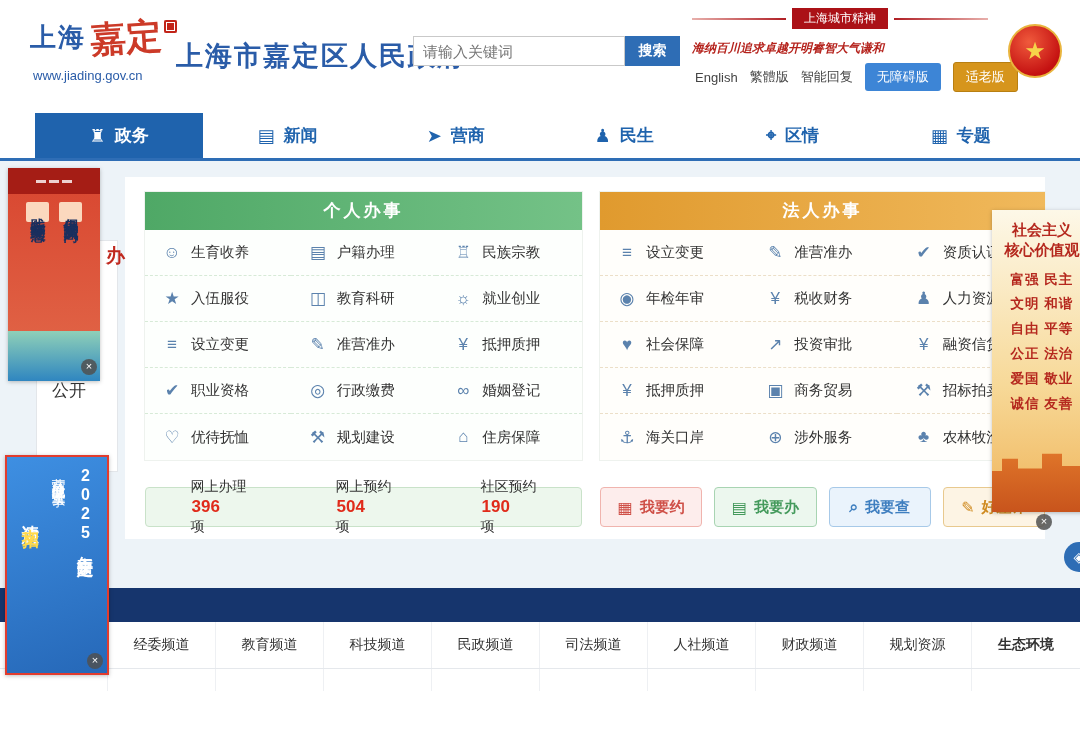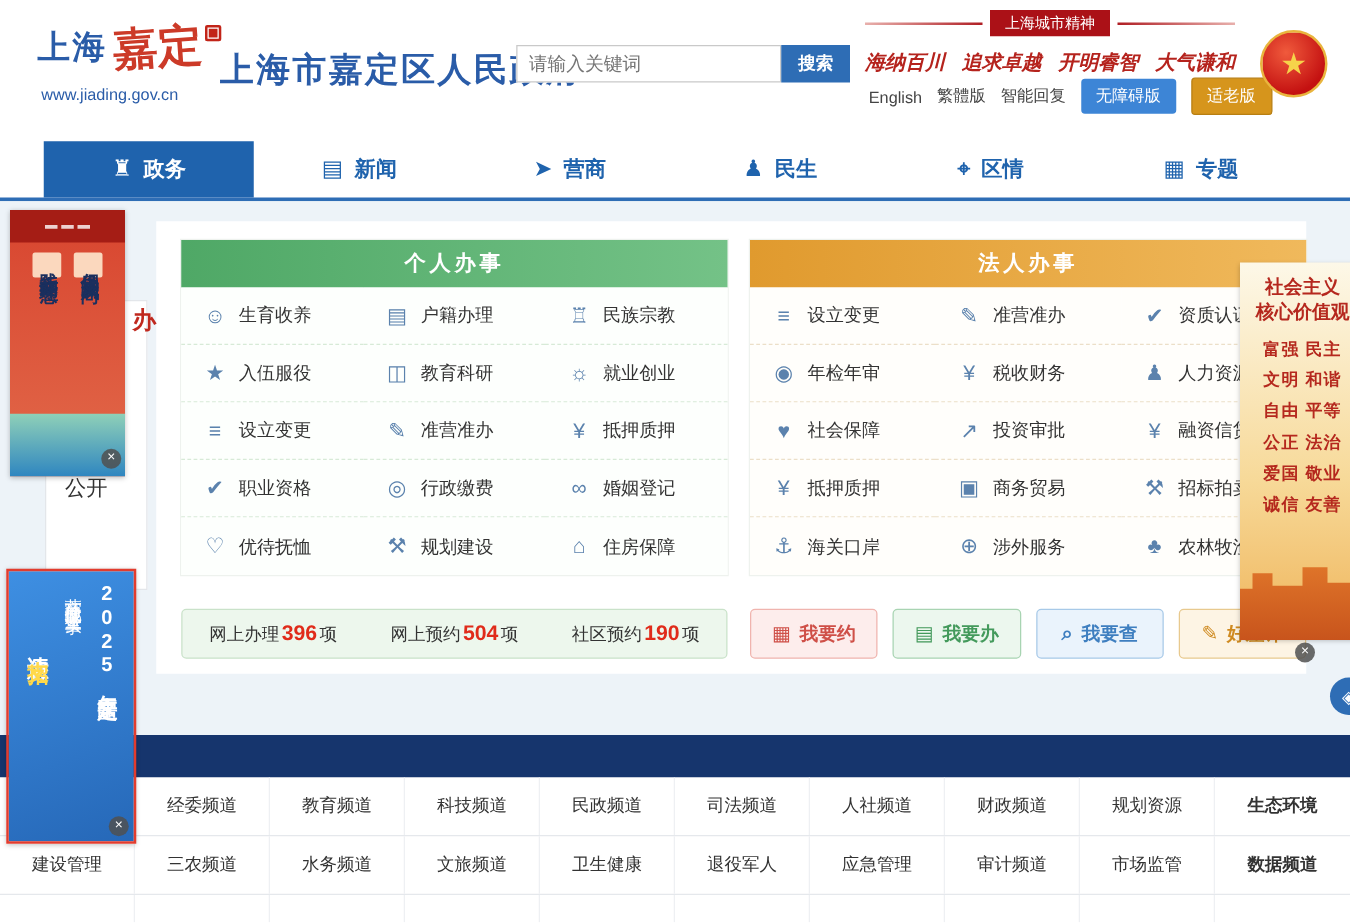--- a/index.html
+++ b/index.html
@@ -15,21 +15,21 @@
   .site-url { position:absolute; left:33px; top:68px; font-size:13px; color:#2a5ca8; }
   .site-title { position:absolute; left:176px; top:38px; font-size:27px; font-weight:bold; color:#2a5ca8; letter-spacing:2px; }
   .search { position:absolute; left:413px; top:36px; display:flex; }
   .search input { width:212px; height:30px; border:1px solid #c9c9c9; font-size:15px; padding:0 9px; color:#555; outline:none; }
   .search button { width:55px; height:30px; background:#2e6db5; color:#fff; border:none; font-size:14px; font-weight:bold; cursor:pointer; }
   .spirit { position:absolute; left:692px; top:8px; width:296px; }
   .ribbon-row { display:flex; align-items:center; gap:6px; }
   .rline { flex:1; height:2px; background:linear-gradient(90deg,#e8b0ac,#b01e24); }
   .rline.right { background:linear-gradient(90deg,#b01e24,#e8b0ac); }
   .ribbon { background:#ab1117; color:#fff; font-size:12px; padding:2px 12px; white-space:nowrap; }
-  .slogans { display:flex; justify-content:space-between; margin-top:11px; font-family:"Liberation Serif","DejaVu Serif",serif; font-style:italic; font-weight:bold; font-size:16px; color:#b5231d; }
+  .slogans { display:flex; margin-top:11px; font-family:"Liberation Serif","DejaVu Serif",serif; font-style:italic; font-weight:bold; font-size:12px; color:#b5231d; }
   .quickrow { position:absolute; left:695px; top:62px; display:flex; align-items:center; gap:12px; font-size:13px; color:#444; }
   .quickrow .lnk { cursor:pointer; }
   .btn-blue { background:#3d85d6; color:#fff; padding:5px 12px; border-radius:3px; font-size:13px; cursor:pointer; }
   .btn-gold { background:#d6951c; color:#fff; padding:5px 12px; border-radius:3px; font-size:13px; border:1px solid #b87f12; cursor:pointer; }
   .emblem { position:absolute; left:1008px; top:24px; width:54px; height:54px; border-radius:50%; background:radial-gradient(circle at 38% 32%, #f05a3c, #c41111 72%); border:2px solid #e9b53e; display:flex; align-items:center; justify-content:center; color:#f6d34a; font-size:24px; }
 
   
   .navbar { position:absolute; left:0; top:113px; width:1080px; height:48px; background:#fff; border-bottom:3px solid #2e6db5; display:flex; padding:0 35px; }
   .tab { flex:1; display:flex; align-items:center; justify-content:center; gap:9px; font-size:17px; font-weight:bold; color:#1f63ad; cursor:pointer; }
   .tab .tico { font-size:18px; }
@@ -45,21 +45,21 @@
   .legal-panel { left:600px; top:192px; width:445px; }
   .legal-panel .panel-head { background:linear-gradient(90deg,#e09a2e,#f0b95c); }
   .panel-body { display:grid; grid-template-columns:repeat(3,1fr); }
   .svc { display:flex; align-items:center; gap:9px; padding-left:17px; height:46px; font-size:14.5px; color:#333; cursor:pointer; }
   .personal-panel .svc { border-bottom:1px dashed #d7ead7; background:#fdfffd; }
   .legal-panel .svc { border-bottom:1px dashed #ecdfc8; background:#fffefb; }
   .panel-body .svc:nth-last-child(-n+3) { border-bottom:none; }
   .svc .ic { color:#5b82ad; font-size:17px; width:20px; text-align:center; }
 
   .stats { position:absolute; left:145px; top:487px; width:437px; height:40px; background:#edf7ed; border:1px solid #c9e2c9; border-radius:4px; display:flex; align-items:center; justify-content:space-around; font-size:14px; color:#333; }
-  .stat { display:flex; align-items:baseline; gap:1px; cursor:pointer; }
+  .stat { display:flex; align-items:baseline; gap:1px; cursor:pointer;flex-direction:column; }
   .stat .num { color:#e02b1a; font-weight:bold; font-size:17px; padding:0 1px; }
 
   .actions { position:absolute; left:600px; top:487px; width:445px; height:40px; display:flex; gap:12px; }
   .act { flex:1; border-radius:4px; display:flex; align-items:center; justify-content:center; gap:7px; font-size:15px; font-weight:bold; cursor:pointer; border:1px solid; }
   .act .aic { font-size:16px; }
   .act.yue  { background:#fdedec; border-color:#f0b4ae; color:#cf5048; }
   .act.ban  { background:#ecf7ee; border-color:#a8d4b2; color:#449a5c; }
   .act.cha  { background:#eaf3fc; border-color:#a7c9e8; color:#3f7fc0; }
   .act.ping { background:#fdf4e4; border-color:#e8c98e; color:#cf8a1f; }
 
@@ -362,32 +362,20 @@
       <div class="cell">经委频道</div>
       <div class="cell">教育频道</div>
       <div class="cell">科技频道</div>
       <div class="cell">民政频道</div>
       <div class="cell">司法频道</div>
       <div class="cell">人社频道</div>
       <div class="cell">财政频道</div>
       <div class="cell">规划资源</div>
       <div class="cell">生态环境</div>
     </div>
-    <div class="chrow">
-      <div class="cell">建设管理</div>
-      <div class="cell">三农频道</div>
-      <div class="cell">水务频道</div>
-      <div class="cell">文旅频道</div>
-      <div class="cell">卫生健康</div>
-      <div class="cell">退役军人</div>
-      <div class="cell">应急管理</div>
-      <div class="cell">审计频道</div>
-      <div class="cell">市场监管</div>
-      <div class="cell">数据频道</div>
-    </div>
     <div class="chrow partial">
       <div class="cell"></div>
         <div class="cell"></div>
         <div class="cell"></div>
         <div class="cell"></div>
         <div class="cell"></div>
         <div class="cell"></div>
         <div class="cell"></div>
         <div class="cell"></div>
         <div class="cell"></div>

